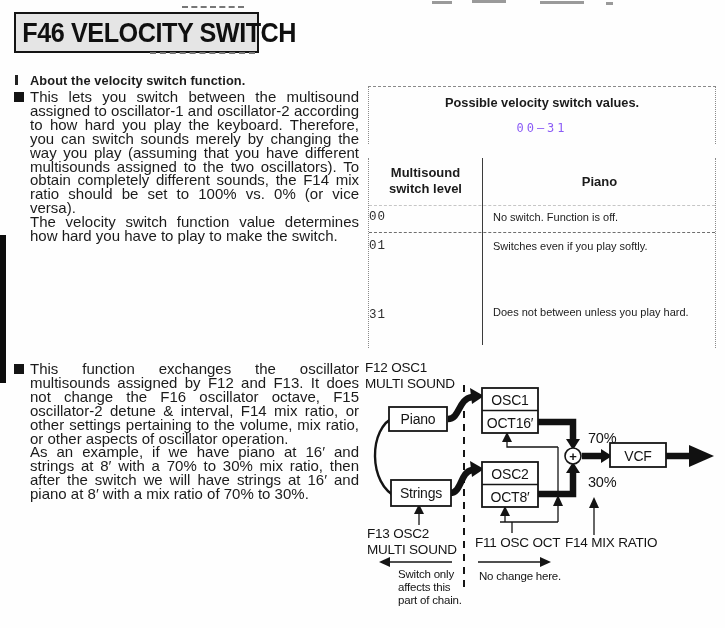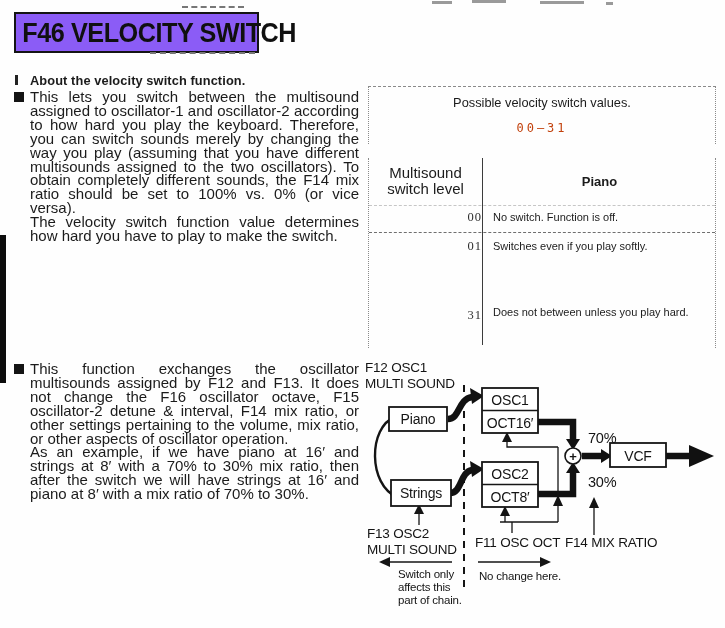--- a/index.html
+++ b/index.html
@@ -5,46 +5,46 @@
   html,body{margin:0;padding:0;background:#e8e8e8;}
   .page{
     position:relative;width:725px;height:628px;background:#fefefe;
     font-family:"Liberation Sans",sans-serif;color:#1b1b1b;overflow:hidden;
   }
   
   .edge-artifact{position:absolute;background:#9a9a9a;}
   .side-tab{position:absolute;left:0;top:235px;width:6px;height:148px;background:#0c0c0c;}
   .title-dash{position:absolute;height:0;border-top:2px dashed #777;}
   
-  .title-box{position:absolute;left:14px;top:12px;width:241px;height:37px;border:2px solid #141414;background:#8b5cf6;}
+  .title-box{position:absolute;left:14px;top:12px;width:241px;height:37px;border:2px solid #141414;background:#e5e5e5;}
   .title-box span{display:block;white-space:nowrap;font-weight:bold;font-size:28px;line-height:37px;
     letter-spacing:-0.5px;transform:scaleX(.9);transform-origin:left center;padding-left:7px;color:#101010;}
   
   .tick-mark{position:absolute;left:15px;top:75px;width:2.5px;height:10px;background:#222;}
   .about-heading{position:absolute;left:30px;top:73px;font-size:12.8px;font-weight:bold;letter-spacing:0.1px;}
   .text-block{position:absolute;left:14px;width:345px;font-size:15px;line-height:13.9px;text-align:justify;}
   .text-block .para{position:relative;padding-left:16px;}
   .bullet-square{position:absolute;left:0;top:2px;width:10px;height:10px;background:#141414;}
   
   .tbl-head{position:absolute;left:368px;top:86px;width:348px;height:58px;
     border-top:1px dashed #8a8a8a;border-left:1px dotted #8a8a8a;border-right:1px dotted #8a8a8a;box-sizing:border-box;}
-  .tbl-head .tbl-title{text-align:center;font-weight:normal;font-size:12.8px;padding-top:8px;}
+  .tbl-head .tbl-title{text-align:center;font-weight:bold;font-size:12.8px;padding-top:8px;}
   .tbl-head .tbl-range{text-align:center;font-family:"DejaVu Sans Mono",monospace;font-size:12px;
-    color:#c2410c;letter-spacing:3px;margin-top:11px;}
+    color:#8b5cf6;letter-spacing:3px;margin-top:11px;}
   .tbl{position:absolute;left:368px;top:158px;width:348px;height:190px;
     border-left:1px dotted #8a8a8a;border-right:1px dotted #8a8a8a;box-sizing:border-box;}
   .tbl .col-divider{position:absolute;left:113px;top:0;width:1px;height:187px;background:#3c3c3c;}
   .tbl .hdr-left{position:absolute;left:0;top:0;width:113px;height:46px;display:flex;align-items:center;justify-content:center;
-    font-weight:normal;font-size:15px;line-height:16px;text-align:center;white-space:pre-line;}
+    font-weight:bold;font-size:13px;line-height:16px;text-align:center;white-space:pre-line;}
   .tbl .hdr-right{position:absolute;left:113px;top:0;width:235px;height:46px;display:flex;align-items:center;justify-content:center;
     font-weight:bold;font-size:13px;}
   .tbl .sep-light{position:absolute;left:0;top:47px;width:100%;border-top:1px dashed #c6c6c6;}
   .tbl .sep-dark{position:absolute;left:0;top:74px;width:100%;border-top:1px dashed #6f6f6f;}
-  .tbl .lvl{position:absolute;left:0;width:113px;text-align:right;
-    font-family:Liberation Serif, serif;font-size:12.5px;color:#2e2e2e;letter-spacing:1px;}
+  .tbl .lvl{position:absolute;left:0;width:113px;text-align:left;
+    font-family:Liberation Mono, monospace;font-size:12.5px;color:#2e2e2e;letter-spacing:1px;}
   .tbl .eff{position:absolute;left:124px;width:216px;font-size:11px;line-height:16px;}
   .lvl.r0{top:52px;} .eff.r0{top:51px;}
   .lvl.r1{top:81px;} .eff.r1{top:80px;}
   .lvl.r2{top:150px;} .eff.r2{top:146px;}
   
   .diagram{position:absolute;left:362px;top:355px;width:363px;height:273px;}
   .diagram svg{display:block;}
   .diagram text{font-family:"Liberation Sans",sans-serif;fill:#141414;letter-spacing:-0.2px;}
   .dg-label{font-size:13.5px;}
   .dg-note{font-size:11.5px;}

